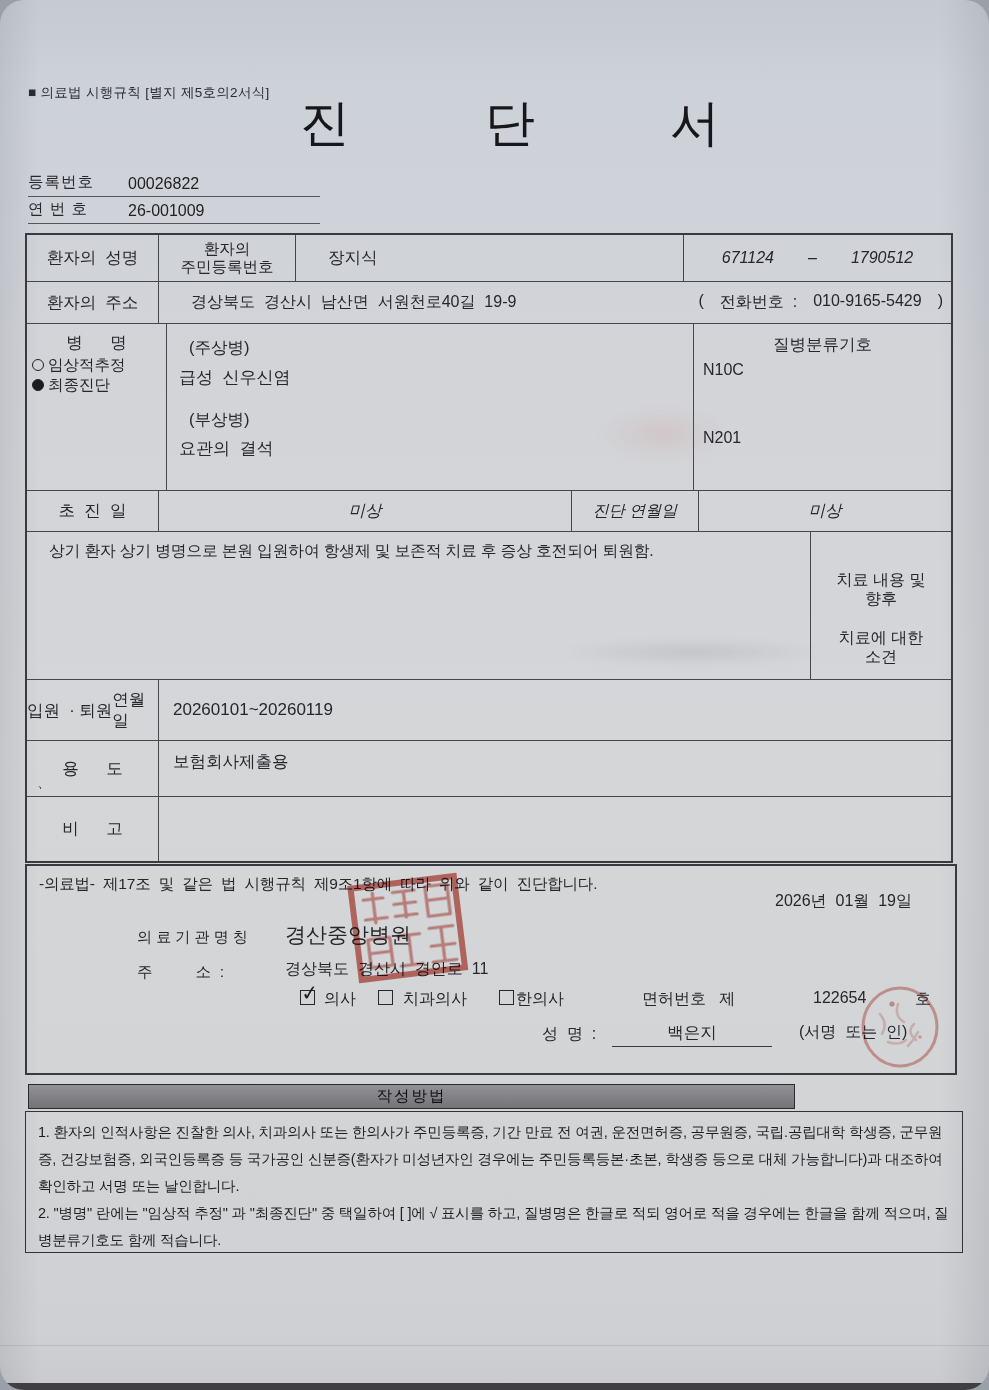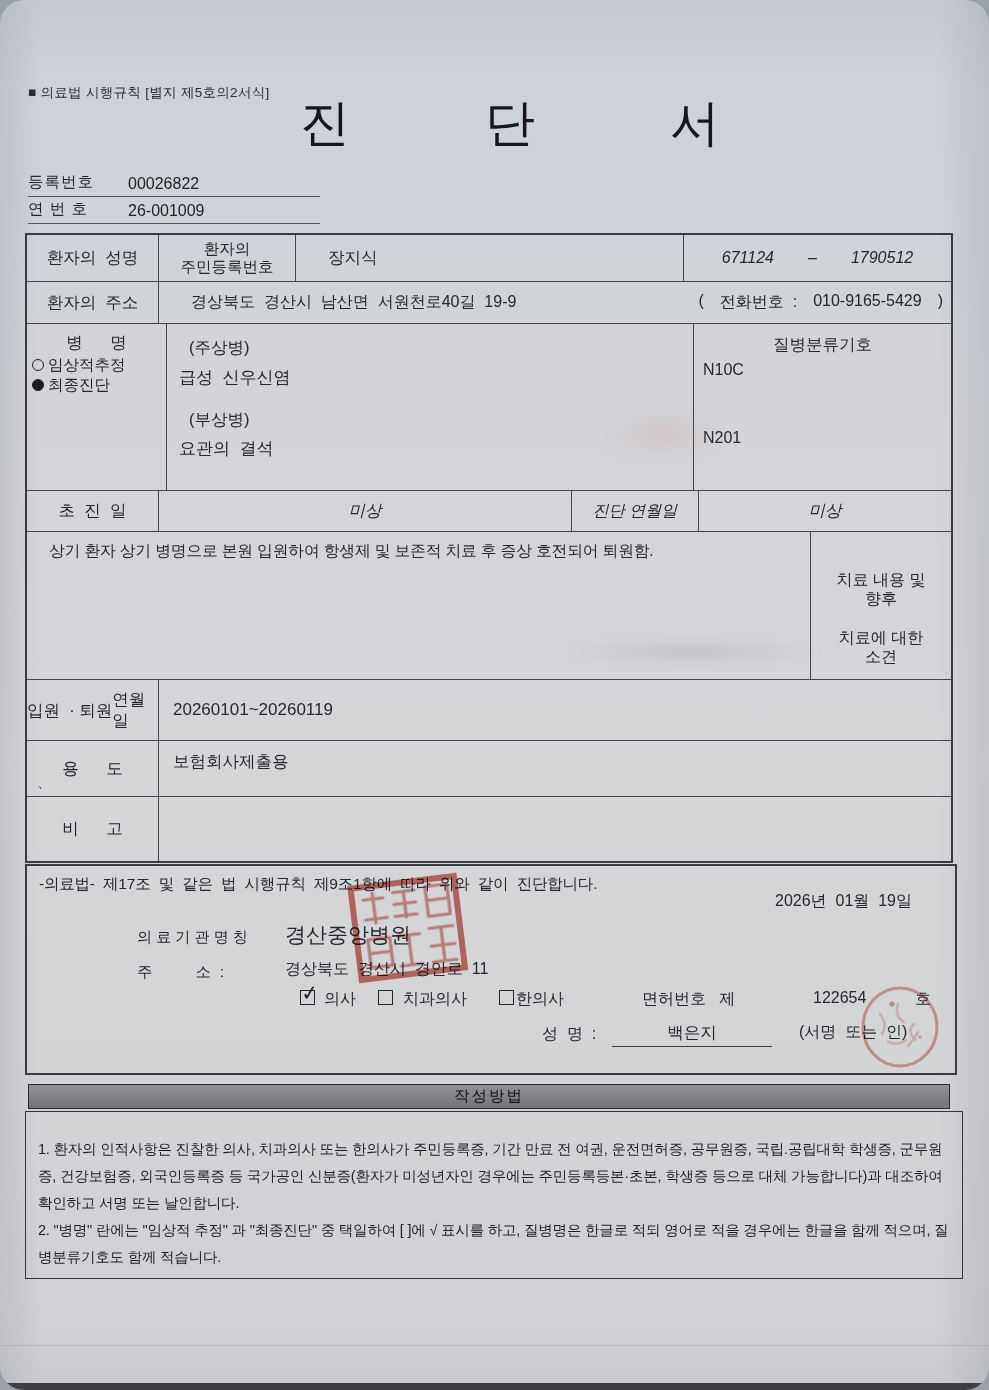--- a/index.html
+++ b/index.html
@@ -52,26 +52,26 @@
   
   .stamp{mix-blend-mode:multiply;}
   .seal-square{left:352px;top:878px;transform:rotate(-7deg);filter:blur(.4px);opacity:.92;}
   .seal-round{left:858px;top:982px;filter:blur(.5px);}
   .ghost{position:absolute;border-radius:50%;}
   .ghost1{left:598px;top:408px;width:130px;height:52px;filter:blur(4px);
           background:radial-gradient(ellipse at center, rgba(195,95,85,.12), rgba(0,0,0,0) 70%);}
   .ghost2{left:556px;top:638px;width:270px;height:28px;filter:blur(3px);
           background:radial-gradient(ellipse at center, rgba(95,95,115,.14), rgba(0,0,0,0) 70%);}
   
-  .guide-bar{left:28px;top:1084px;width:922px;height:25px;box-sizing:border-box;
+  .guide-bar{left:28px;top:1084px;width:767px;height:25px;box-sizing:border-box;
              background:linear-gradient(180deg,#919196,#747478);border:1.5px solid #2b2b2f;
              display:flex;align-items:center;justify-content:center;font-size:15.5px;
              letter-spacing:2px;color:#101014;}
-  .inst{left:25px;top:1111px;width:938px;height:168px;box-sizing:border-box;border:1.5px solid #323237;
-        padding:24px 12px;font-size:14.5px;line-height:27px;letter-spacing:-.2px;color:#1d1d23;}
+  .inst{left:25px;top:1111px;width:938px;height:142px;box-sizing:border-box;border:1.5px solid #323237;
+        padding:7px 12px;font-size:14.5px;line-height:27px;letter-spacing:-.2px;color:#1d1d23;}
   .inst p{margin:0;}
   .fold{left:0;top:1345px;width:989px;height:1px;background:rgba(150,138,142,.30);}
   .bstrip{left:0;bottom:0;width:989px;height:7px;background:#3e3e43;}
 </style>
 </head>
 <body>
 
 <div class="paper">
 
   <div class="abs form-ref pre">■ 의료법 시행규칙 [별지 제5호의2서식]</div>

